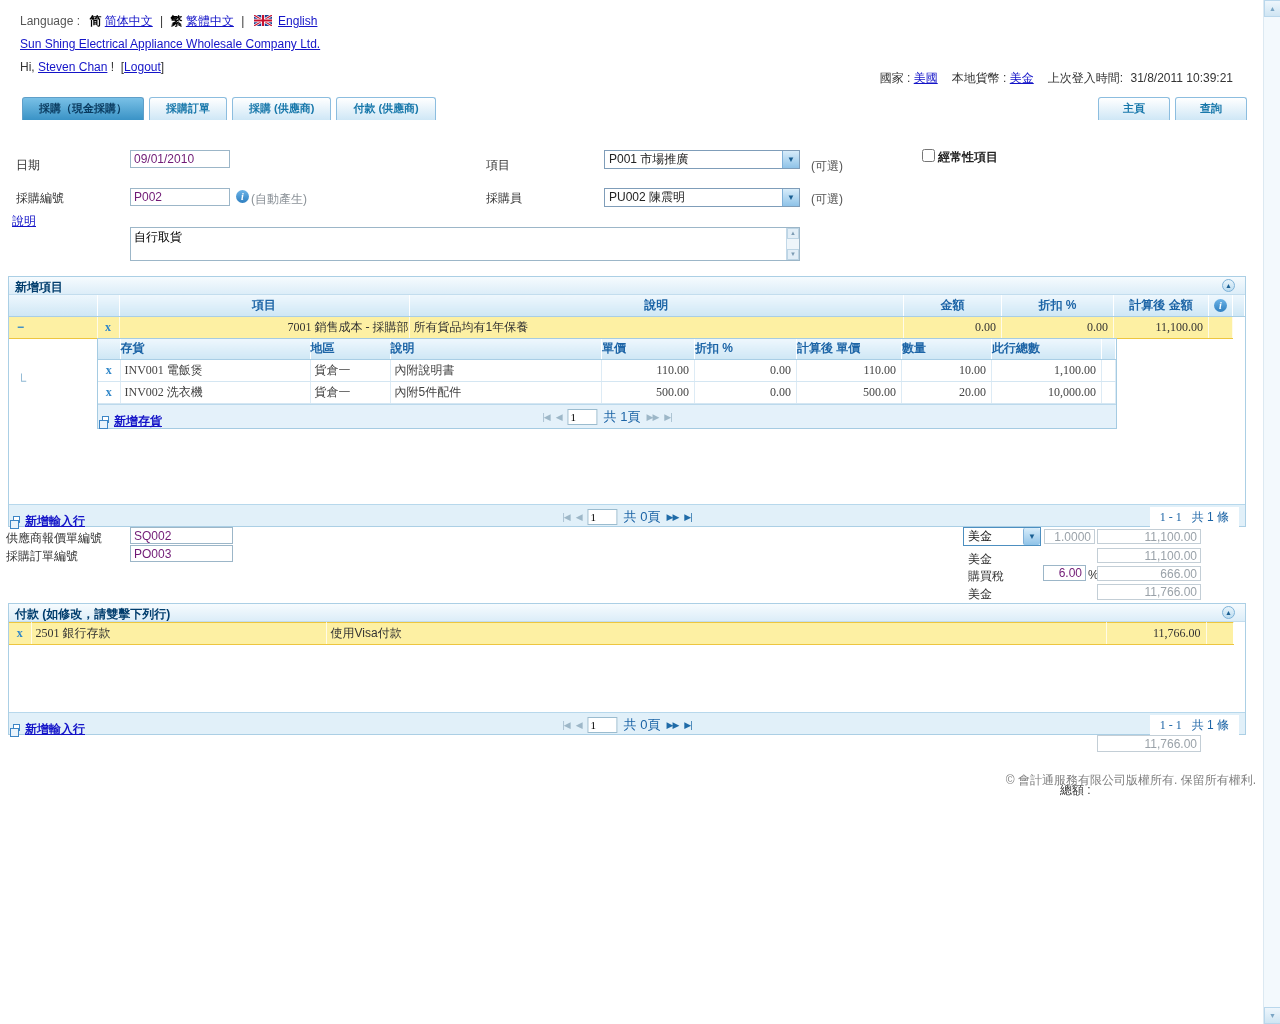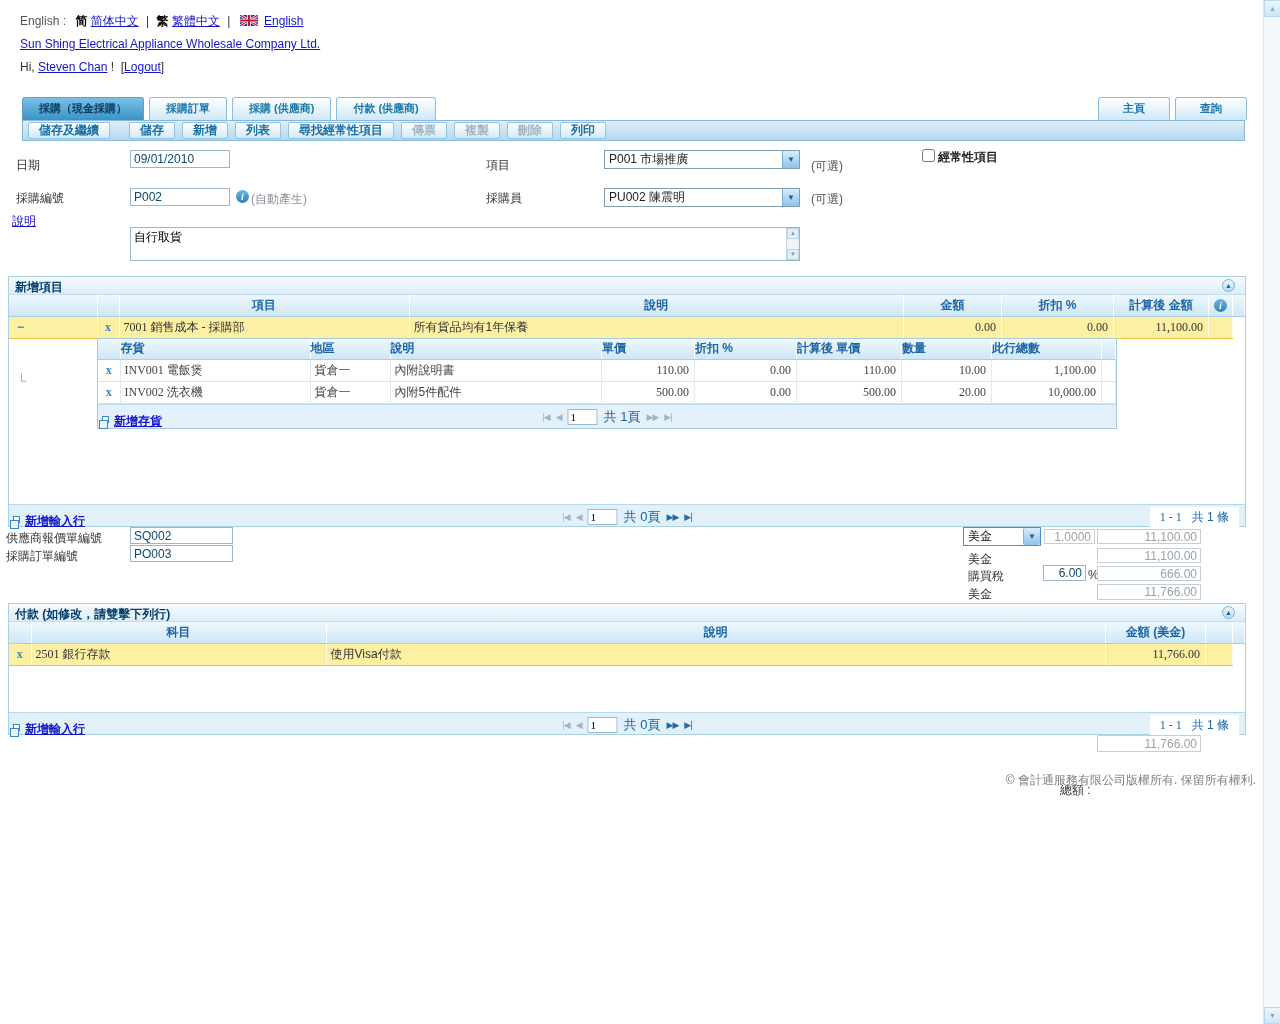--- a/index.html
+++ b/index.html
@@ -31,21 +31,21 @@
   
   .toolbar { position:absolute; left:22px; top:120px; width:1223px; height:21px; border:1px solid #86b9dc;
              background:linear-gradient(#ddeefa,#b6d8ee); display:flex; align-items:center; gap:7px; padding-left:5px; }
   .tbtn { height:17px; line-height:15px; padding:0 10px; border:1px solid #93c2e0; border-radius:2px;
           background:linear-gradient(#ffffff,#d2e9f7); color:#1670a5; font-weight:bold; font-size:12px; cursor:pointer; white-space:nowrap; }
   .tbtn.disabled { color:#9fb4c4; cursor:default; }
   .tbtn.gapL { margin-left:12px; }
 
   
   .flabel { position:absolute; color:#333; }
-  .txt { position:absolute; border:1px solid #9cb6c8; background:#fff; font-size:12px; padding:1px 3px; color:#0c4a6e; font-family:"Liberation Sans",sans-serif; }
+  .txt { position:absolute; border:1px solid #9cb6c8; background:#fff; font-size:12px; padding:1px 3px; color:#701a75; font-family:"Liberation Sans",sans-serif; }
   .ro { border-color:#c3ced6; color:#9aa2a9; text-align:right; }
   .dd { position:absolute; border:1px solid #7f9db9; background:#fff; display:flex; align-items:center; cursor:pointer; }
   .dd .dd-txt { flex:1; padding:1px 4px; color:#222; white-space:nowrap; overflow:hidden; }
   .dd .dd-btn { width:17px; align-self:stretch; background:linear-gradient(#d7ecfa,#8fc3e8); border-left:1px solid #7fb0d8;
                 color:#1a5f93; font-size:8px; display:flex; align-items:center; justify-content:center; }
   .info-ic { position:absolute; width:13px; height:13px; border-radius:50%; background:linear-gradient(#6db4e8,#2e7fc0);
              color:#fff; font-family:"Liberation Serif",serif; font-style:italic; font-weight:bold; font-size:10px;
              text-align:center; line-height:13px; }
   .muted { color:#8b9298; }
   .opt { color:#555; }
@@ -97,21 +97,21 @@
   .sb-btn { position:absolute; left:0; width:17px; height:17px; background:linear-gradient(#eef6fc,#cfe5f3);
             border:1px solid #b9d7ec; color:#7aa5c4; font-size:7px; text-align:center; line-height:15px; cursor:pointer; }
   .copyright { position:absolute; right:24px; top:772px; color:#808080; }
 </style>
 </head>
 <body>
 
 <div id="page">
 
   <div class="lang-line">
-    <span>English :</span>
+    <span>Language :</span>
     <b style="margin-left:6px;">简</b>
     <a>简体中文</a>
     <span class="sep">|</span>
     <b>繁</b>
     <a>繁體中文</a>
     <span class="sep">|</span>
     <span class="flag"><svg width="18" height="11" viewBox="0 0 18 11">
           <rect width="18" height="11" fill="#1e3f8f"></rect>
           <path d="M0,0 18,11 M18,0 0,11" stroke="#fff" stroke-width="2.6"></path>
           <path d="M0,0 18,11 M18,0 0,11" stroke="#c8102e" stroke-width="1.1"></path>
@@ -125,45 +125,42 @@
     <a>Sun Shing Electrical Appliance Wholesale Company Ltd.</a>
   </div>
 
   <div class="greet-line">
     <span>Hi,</span>
     <a>Steven Chan</a>
     <span>!</span>&nbsp;
     <span>[</span><a>Logout</a><span>]</span>
   </div>
 
+  <div class="top-info">
+    <span>國家 :</span>
+    <a>美國</a>&nbsp;&nbsp;
+    <span>本地貨幣 :</span>
+    <a>美金</a>&nbsp;&nbsp;
+    <span>上次登入時間:</span>
+    <span>31/8/2011 10:39:21</span>
+  </div>
 
   <div class="tabbar">
     <div class="tabs">
       <div class="tab active">採購（現金採購）</div>
       <div class="tab">採購訂單</div>
       <div class="tab">採購 (供應商)</div>
       <div class="tab">付款 (供應商)</div>
     </div>
     <div class="tabs-right">
       <div class="tab side">主頁</div>
       <div class="tab side">查詢</div>
     </div>
   </div>
 
-  <div class="toolbar">
-    <button class="tbtn">儲存及繼續</button>
-    <button class="tbtn gapL">儲存</button>
-    <button class="tbtn">新增</button>
-    <button class="tbtn">列表</button>
-    <button class="tbtn">尋找經常性項目</button>
-    <button class="tbtn disabled">傳票</button>
-    <button class="tbtn disabled">複製</button>
-    <button class="tbtn disabled">刪除</button>
-    <button class="tbtn">列印</button>
-  </div>
 
   <div class="flabel" style="left:16px; top:157px;">日期</div>
   <input class="txt" style="left: 130px; top: 150px; width: 100px; height: 18px;" value="09/01/2010">
 
   <div class="flabel" style="left:486px; top:157px;">項目</div>
   <div class="dd" style="left:604px; top:150px; width:196px; height:19px;">
     <span class="dd-txt">P001 市場推廣</span>
     <span class="dd-btn">▼</span>
   </div>
   <div class="flabel opt" style="left:811px; top:158px;">(可選)</div>
@@ -217,21 +214,21 @@
         <th>說明</th>
         <th>金額</th>
         <th>折扣 %</th>
         <th>計算後 金額</th>
         <th><span class="info-ic" style="position:static; display:inline-block;">i</span></th>
         <th></th>
       </tr>
       <tr class="yrow">
         <td><span class="minus">−</span></td>
         <td style="text-align:center;"><span class="del-x">x</span></td>
-        <td class="serif" style="padding-left:4px;">7001 銷售成本 - 採購部</td>
+        <td class="serif" style="padding-left:4px;text-align:right;">7001 銷售成本 - 採購部</td>
         <td style="padding-left:4px;">所有貨品均有1年保養</td>
         <td class="num serif">0.00</td>
         <td class="num serif">0.00</td>
         <td class="num serif">11,100.00</td>
         <td></td>
         <td style="background:#fff; border:none;"></td>
       </tr>
     </tbody>
       </table>
 
@@ -352,28 +349,20 @@
     <table class="grid">
       <colgroup>
           <col style="width:22px">
           <col style="width:295px">
           <col>
           <col style="width:100px">
           <col style="width:27px">
           <col style="width:12px">
         </colgroup>
       <tbody>
-          <tr>
-        <th></th>
-        <th>科目</th>
-        <th>說明</th>
-        <th>金額 (美金)</th>
-        <th></th>
-        <th></th>
-      </tr>
       <tr class="yrow">
         <td style="text-align:center;"><span class="del-x">x</span></td>
         <td class="serif" style="padding-left:4px;">2501 銀行存款</td>
         <td style="padding-left:4px;">使用Visa付款</td>
         <td class="num serif">11,766.00</td>
         <td></td>
         <td style="background:#fff; border:none;"></td>
       </tr>
     </tbody>
       </table>

